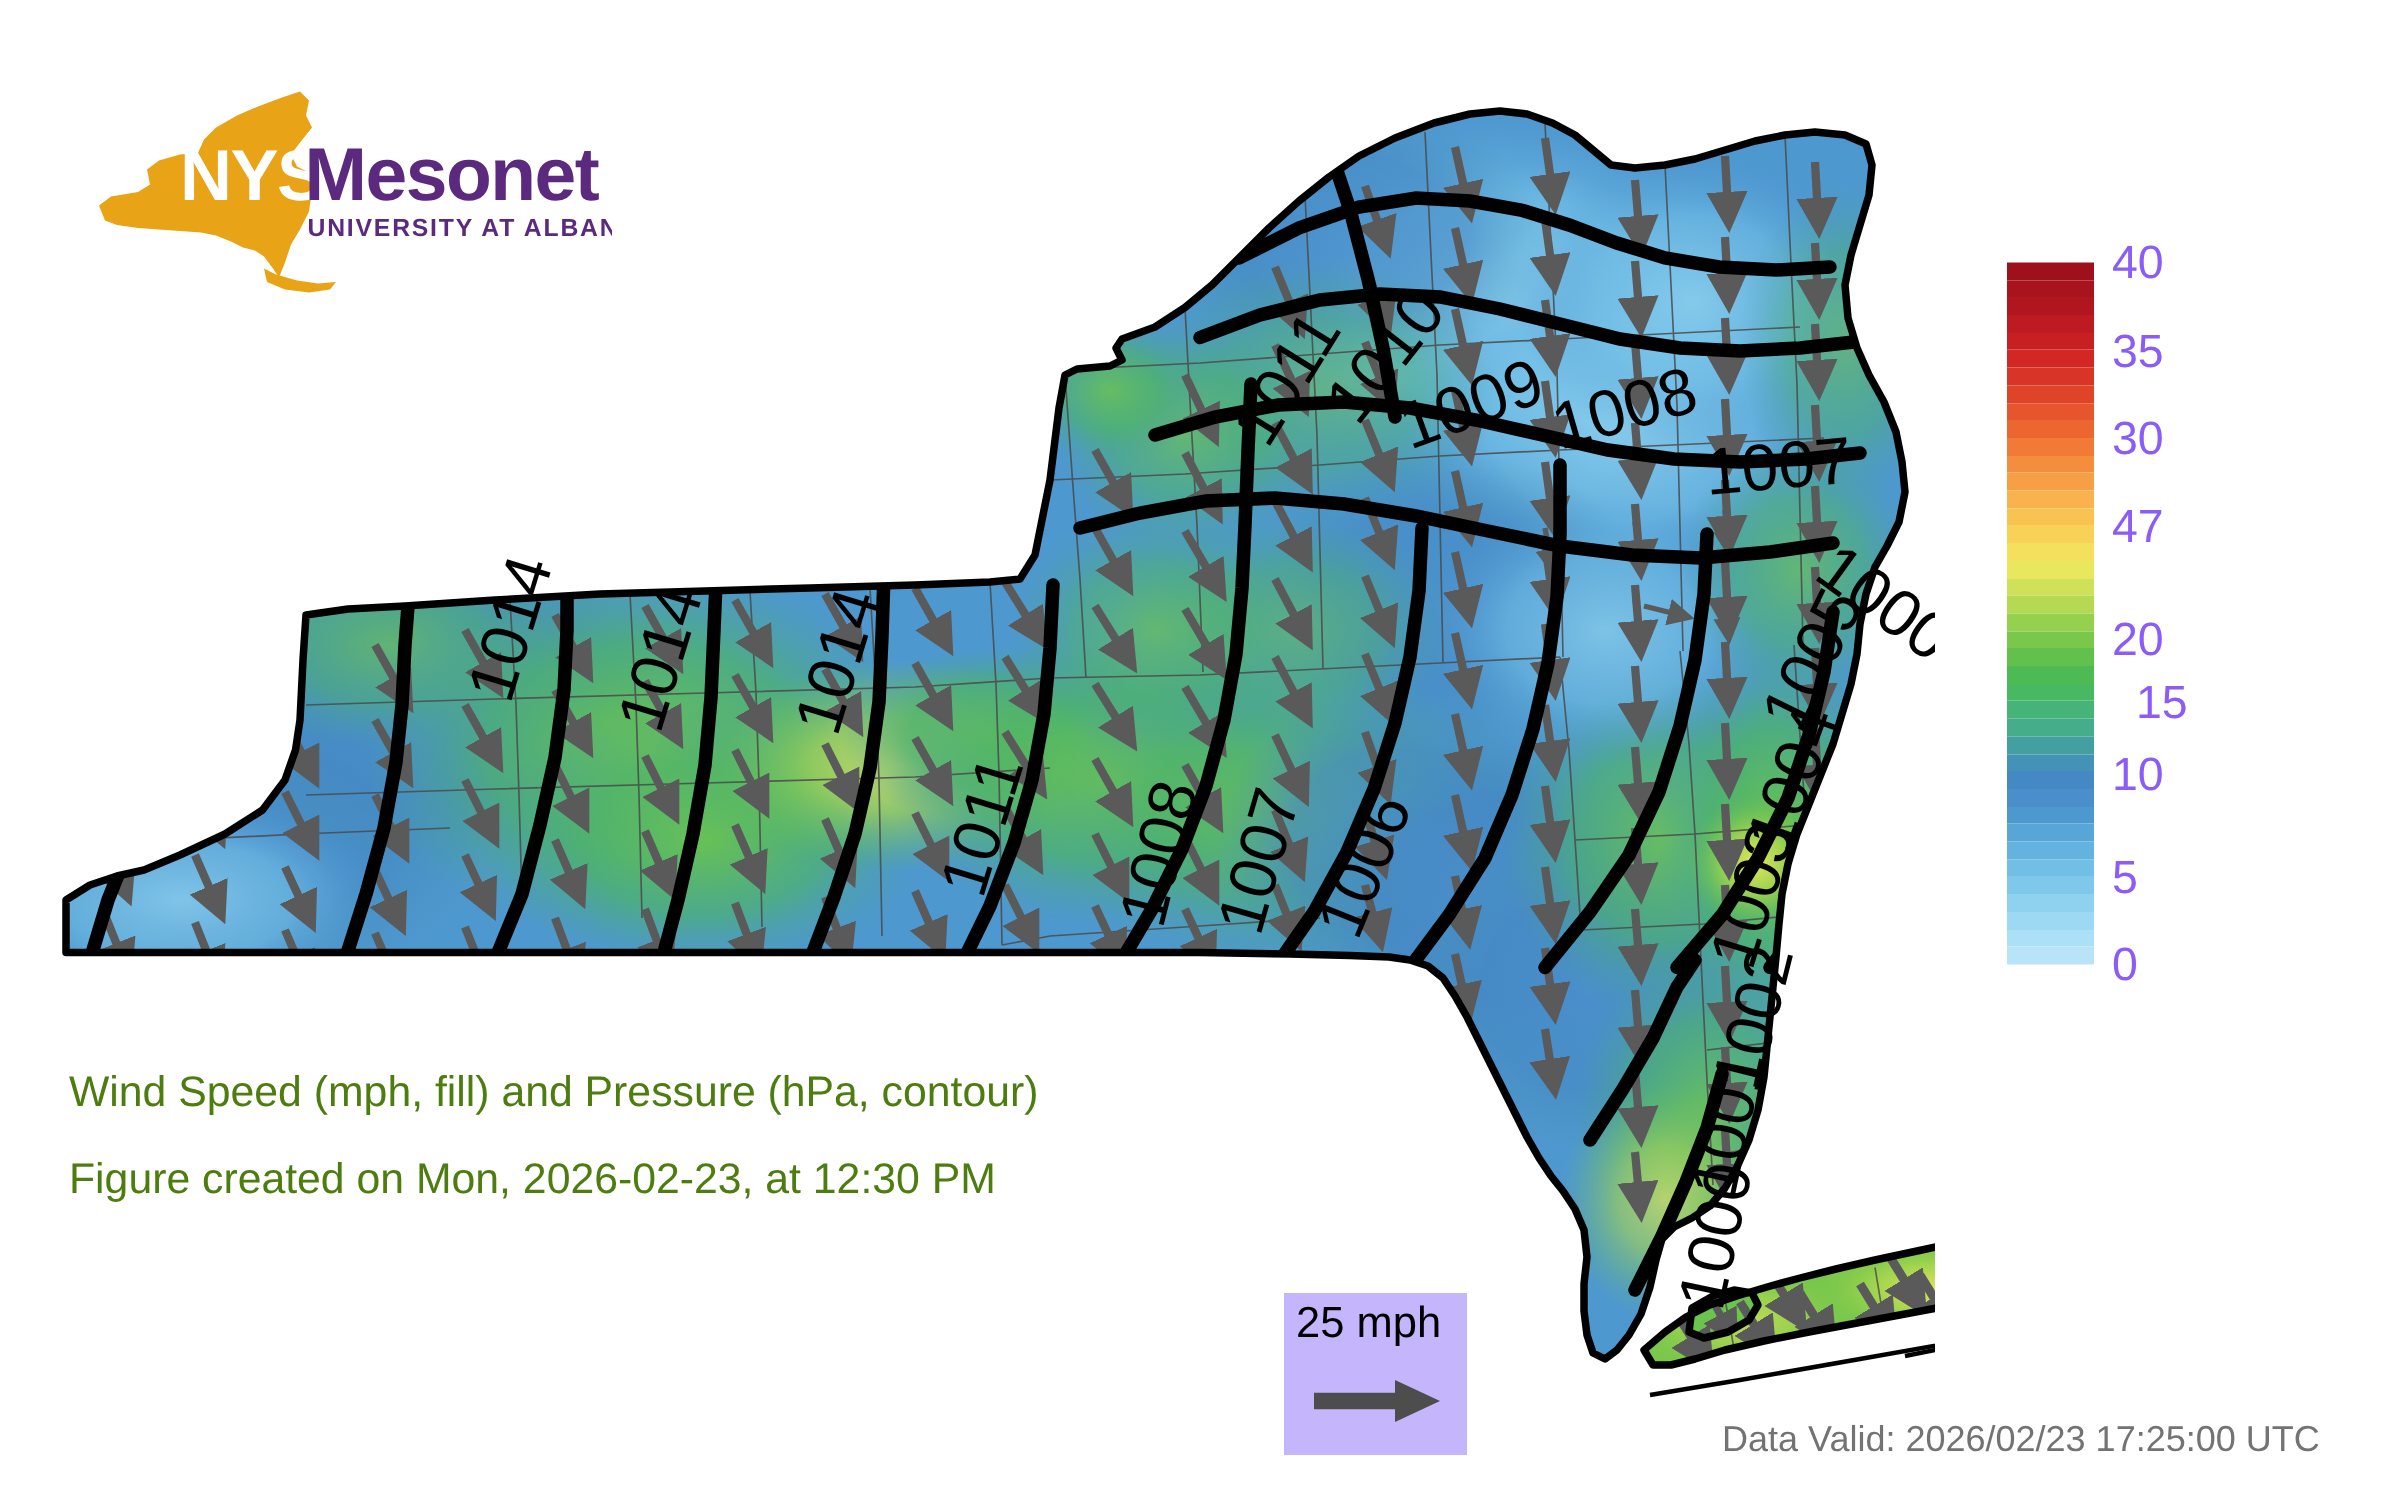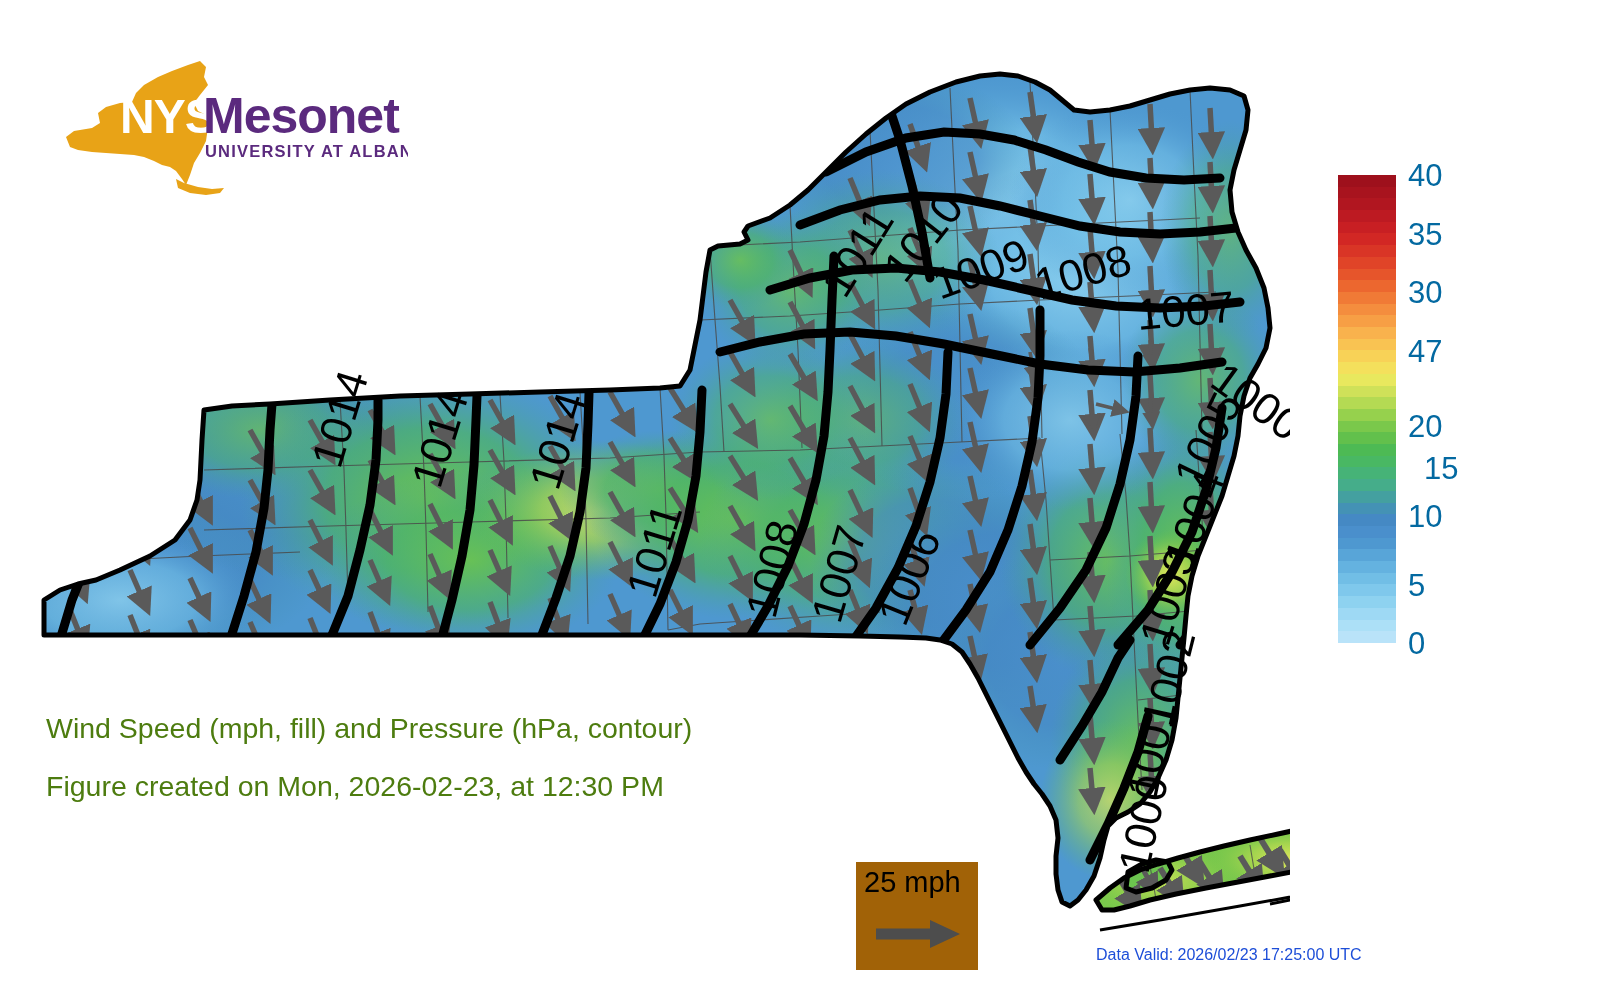--- a/index.html
+++ b/index.html
@@ -58,21 +58,21 @@
     position: absolute;
     left: 70px;
     top: 0;
     width: 90px;
     height: 468px;
   }
   #cb-ticks .tick {
     position: absolute;
     left: 0;
     font-size: 31px;
-    color: #0369a1;
+    color: #8b5cf6;
     line-height: 1;
     transform: translateY(-50%);
     white-space: nowrap;
   }
 
   
   #caption {
     position: absolute;
     left: 46px;
     top: 712px;
@@ -85,45 +85,45 @@
     white-space: nowrap;
   }
 
   
   #vector-key {
     position: absolute;
     left: 856px;
     top: 862px;
     width: 122px;
     height: 108px;
-    background: #a16207;
+    background: #c4b5fd;
   }
   #vector-key .vk-label {
     position: absolute;
     left: 8px;
     top: 4px;
     font-size: 29px;
     color: #000;
     white-space: nowrap;
   }
   #vector-key .vk-arrow {
     position: absolute;
     left: 18px;
     top: 52px;
     width: 90px;
     height: 40px;
   }
 
   
   #data-valid {
     position: absolute;
-    left: 1096px;
+    left: 1148px;
     top: 946px;
-    font-size: 16px;
-    color: #1d4ed8;
+    font-size: 24px;
+    color: #737373;
     white-space: nowrap;
   }
 </style>
 </head>
 <body>
 
 <div id="page">
 
   <div id="logo">
     <svg width="360" height="160" viewBox="0 0 360 160">

